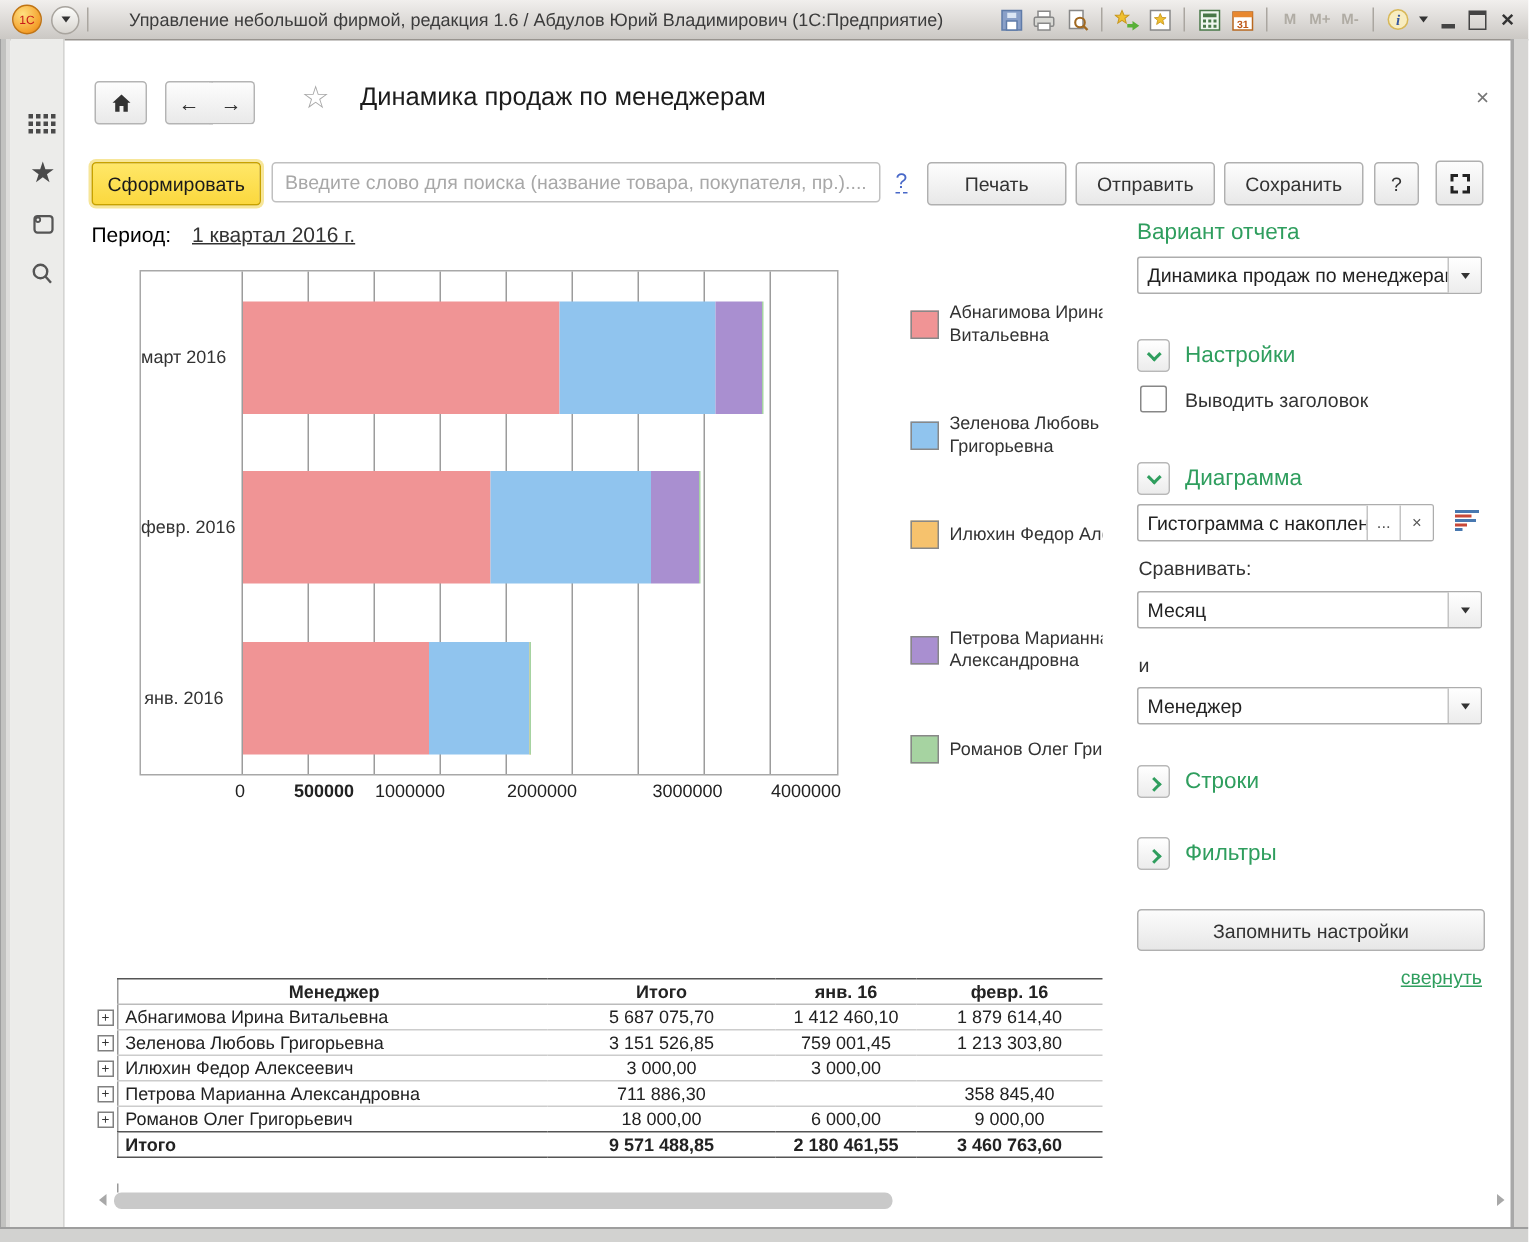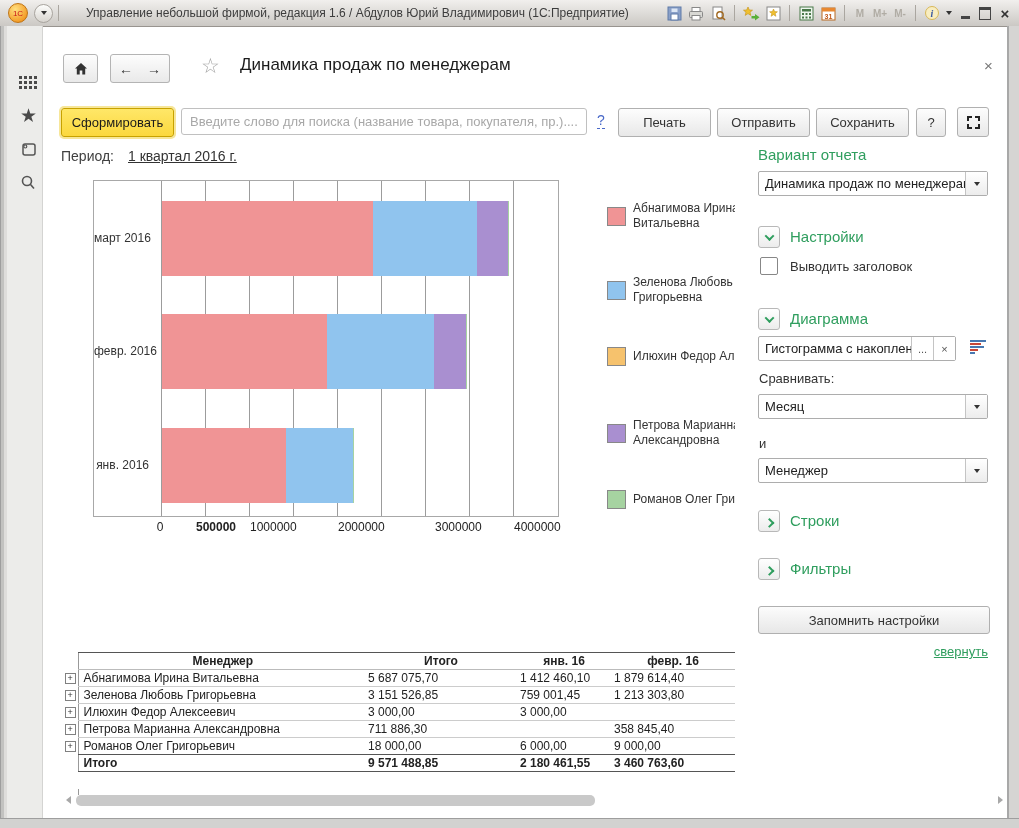--- a/index.html
+++ b/index.html
@@ -47,21 +47,21 @@
 
   .btn{position:absolute;height:27px;background:linear-gradient(#fdfdfd,#e8e8e8);
     border:1px solid #b0b0b0;border-radius:3px;font-size:13px;color:#333;
     display:flex;align-items:center;justify-content:center;cursor:pointer}
   .btn-generate{background:linear-gradient(#ffe768,#fbd83e);border:1px solid #c8a200;
     box-shadow:0 0 0 2px #f7e699;font-size:13px;color:#1a1a1a}
   .search{position:absolute;height:25px;border:1px solid #c0c0c0;border-radius:3px;
     font-family:"Liberation Sans",sans-serif;font-size:13px;color:#333;padding:0 8px}
   .search::placeholder{color:#a8a8a8}
   .qlink{position:absolute;color:#4868c8;font-size:14px;border-bottom:1px dashed #4868c8;cursor:pointer}
-  .period-label{position:absolute;font-size:14px;color:#404040}
+  .period-label{position:absolute;font-size:14px;color:#000000}
   .period-link{position:absolute;font-size:14px;color:#333;text-decoration:underline;cursor:pointer}
 
   
   .plot{position:absolute;left:93px;top:180px;width:464px;height:335px;border:1px solid #a8a8a8;background:#fff}
   .gridline{position:absolute;top:0;width:1px;height:335px;background:#9c9c9c}
   .bar-row{position:absolute;display:flex}
   .bar-seg{height:100%}
   .cat-label{position:absolute;left:0;width:62px;text-align:right;font-size:12px;color:#333;padding-right:7px;box-sizing:border-box;white-space:nowrap}
   .ticks{position:absolute;left:93px;top:520px;width:470px;height:15px}
   .tick-label{position:absolute;font-size:12px;color:#222;white-space:nowrap}
@@ -90,21 +90,21 @@
     border-radius:3px;font-size:13px;color:#333;display:flex;align-items:center;justify-content:center;cursor:pointer}
   .collapse-link{position:absolute;font-size:13px;color:#2f9e5e;text-decoration:underline;cursor:pointer}
   .mini-chart{position:absolute;width:18px;height:16px;display:flex;flex-direction:column;gap:1px;cursor:pointer}
   .mini-chart i{height:2px;display:block}
 
   
   .report-table{position:absolute;left:63px;top:652px;border-collapse:collapse;table-layout:fixed;font-size:12px;color:#222}
   .report-table td{height:16px;line-height:16px;padding:0 3px;white-space:nowrap;overflow:hidden}
   .report-table .exp{border:none;padding:0;text-align:center}
   .report-table .name{padding-left:5px;border-left:1px solid #999}
-  .report-table .num{text-align:left}
+  .report-table .num{text-align:center}
   .report-table .hc{text-align:center;font-weight:bold}
   .report-table .hr{text-align:right;font-weight:bold;padding-right:6px}
   .report-table .t1{border-top:1px solid #555;border-bottom:1px solid #bbb}
   .report-table .t2{border-bottom:1px solid #555}
   .report-table .dr{border-bottom:1px solid #ccc}
   .report-table .ld{border-bottom:1px solid #555}
   .report-table .tot{font-weight:bold;border-bottom:1px solid #555}
   .plusbox{display:inline-block;width:9px;height:9px;border:1px solid #808080;background:#fff;color:#333;
     font-size:9px;line-height:8px;text-align:center;vertical-align:middle;cursor:pointer}
   .tbl-tail{position:absolute;left:78px;top:789px;width:1px;height:6px;background:#999}

